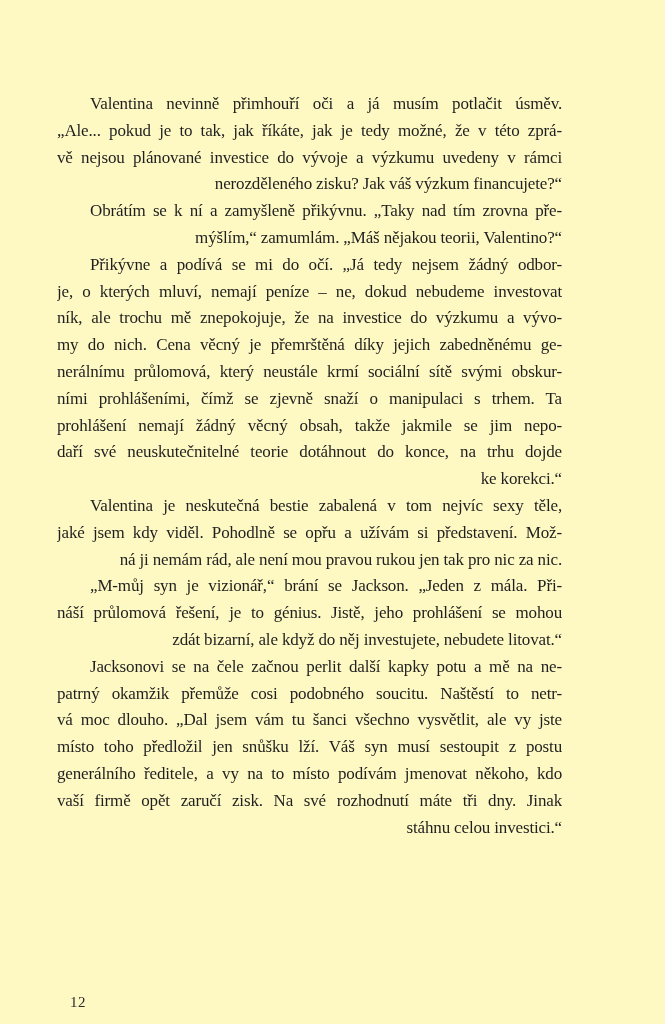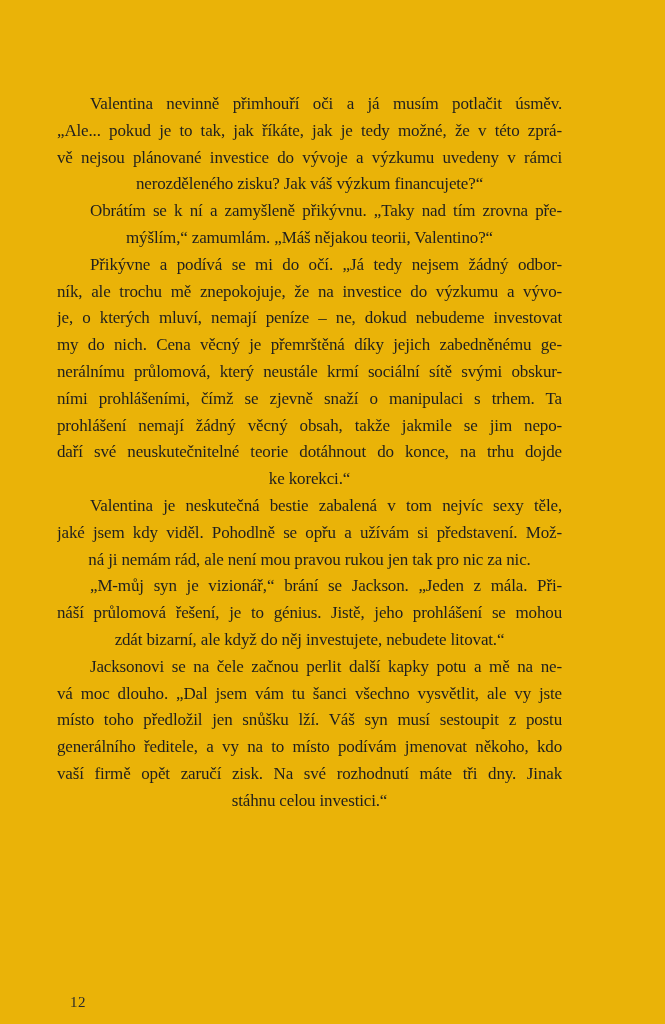--- a/index.html
+++ b/index.html
@@ -12,21 +12,21 @@
   body {
     font-family: "Liberation Serif", "DejaVu Serif", serif;
     color: #1f1f1f;
     position: relative;
   }
   .book-page {
     position: absolute;
     left: 0; top: 0;
     width: 665px;
     height: 1024px;
-    background: #eab308;
+    background: #fef9c3;
   }
   .text-block {
     position: absolute;
     left: 57px;
     top: 91px;
     width: 505px;
     font-size: 17px;
     line-height: 26.8px;
     letter-spacing: -0.15px;
   }
@@ -35,21 +35,21 @@
     height: 26.8px;
     overflow: hidden;
   }
   
   .line::after {
     content: "";
     display: inline-block;
     width: 100%;
     height: 0;
   }
-  .line.end { text-align: center; }
+  .line.end { text-align: right; }
   .line.end::after { content: none; }
   .line.start { text-indent: 33px; }
   .page-number {
     position: absolute;
     left: 70px;
     top: 965px;
     font-size: 15px;
     letter-spacing: 0.5px;
     color: #2a2a2a;
     margin-top: 29px;
@@ -69,22 +69,22 @@
       <div class="line end">nerozděleného zisku? Jak váš výzkum financujete?“</div>
     </div>
 
     <div class="para">
       <div class="line start">Obrátím se k ní a zamyšleně přikývnu. „Taky nad tím zrovna pře-</div>
       <div class="line end">mýšlím,“ zamumlám. „Máš nějakou teorii, Valentino?“</div>
     </div>
 
     <div class="para">
       <div class="line start">Přikývne a podívá se mi do očí. „Já tedy nejsem žádný odbor-</div>
+      <div class="line">je, o kterých mluví, nemají peníze – ne, dokud nebudeme investovat</div>
       <div class="line">ník, ale trochu mě znepokojuje, že na investice do výzkumu a vývo-</div>
-      <div class="line">je, o kterých mluví, nemají peníze – ne, dokud nebudeme investovat</div>
       <div class="line">my do nich. Cena věcný je přemrštěná díky jejich zabedněnému ge-</div>
       <div class="line">nerálnímu průlomová, který neustále krmí sociální sítě svými obskur-</div>
       <div class="line">ními prohlášeními, čímž se zjevně snaží o manipulaci s trhem. Ta</div>
       <div class="line">prohlášení nemají žádný věcný obsah, takže jakmile se jim nepo-</div>
       <div class="line">daří své neuskutečnitelné teorie dotáhnout do konce, na trhu dojde</div>
       <div class="line end">ke korekci.“</div>
     </div>
 
     <div class="para">
       <div class="line start">Valentina je neskutečná bestie zabalená v tom nejvíc sexy těle,</div>
@@ -94,20 +94,21 @@
 
     <div class="para">
       <div class="line start">„M-můj syn je vizionář,“ brání se Jackson. „Jeden z mála. Při-</div>
       <div class="line">náší průlomová řešení, je to génius. Jistě, jeho prohlášení se mohou</div>
       <div class="line end">zdát bizarní, ale když do něj investujete, nebudete litovat.“</div>
     </div>
 
 
     <div class="para">
       <div class="line start">Jacksonovi se na čele začnou perlit další kapky potu a mě na ne-</div>
+      <div class="line">patrný okamžik přemůže cosi podobného soucitu. Naštěstí to netr-</div>
       <div class="line">vá moc dlouho. „Dal jsem vám tu šanci všechno vysvětlit, ale vy jste</div>
       <div class="line">místo toho předložil jen snůšku lží. Váš syn musí sestoupit z postu</div>
       <div class="line">generálního ředitele, a vy na to místo podívám jmenovat někoho, kdo</div>
       <div class="line">vaší firmě opět zaručí zisk. Na své rozhodnutí máte tři dny. Jinak</div>
       <div class="line end">stáhnu celou investici.“</div>
     </div>
 
   </div>
 
   <div class="page-number">12</div>

